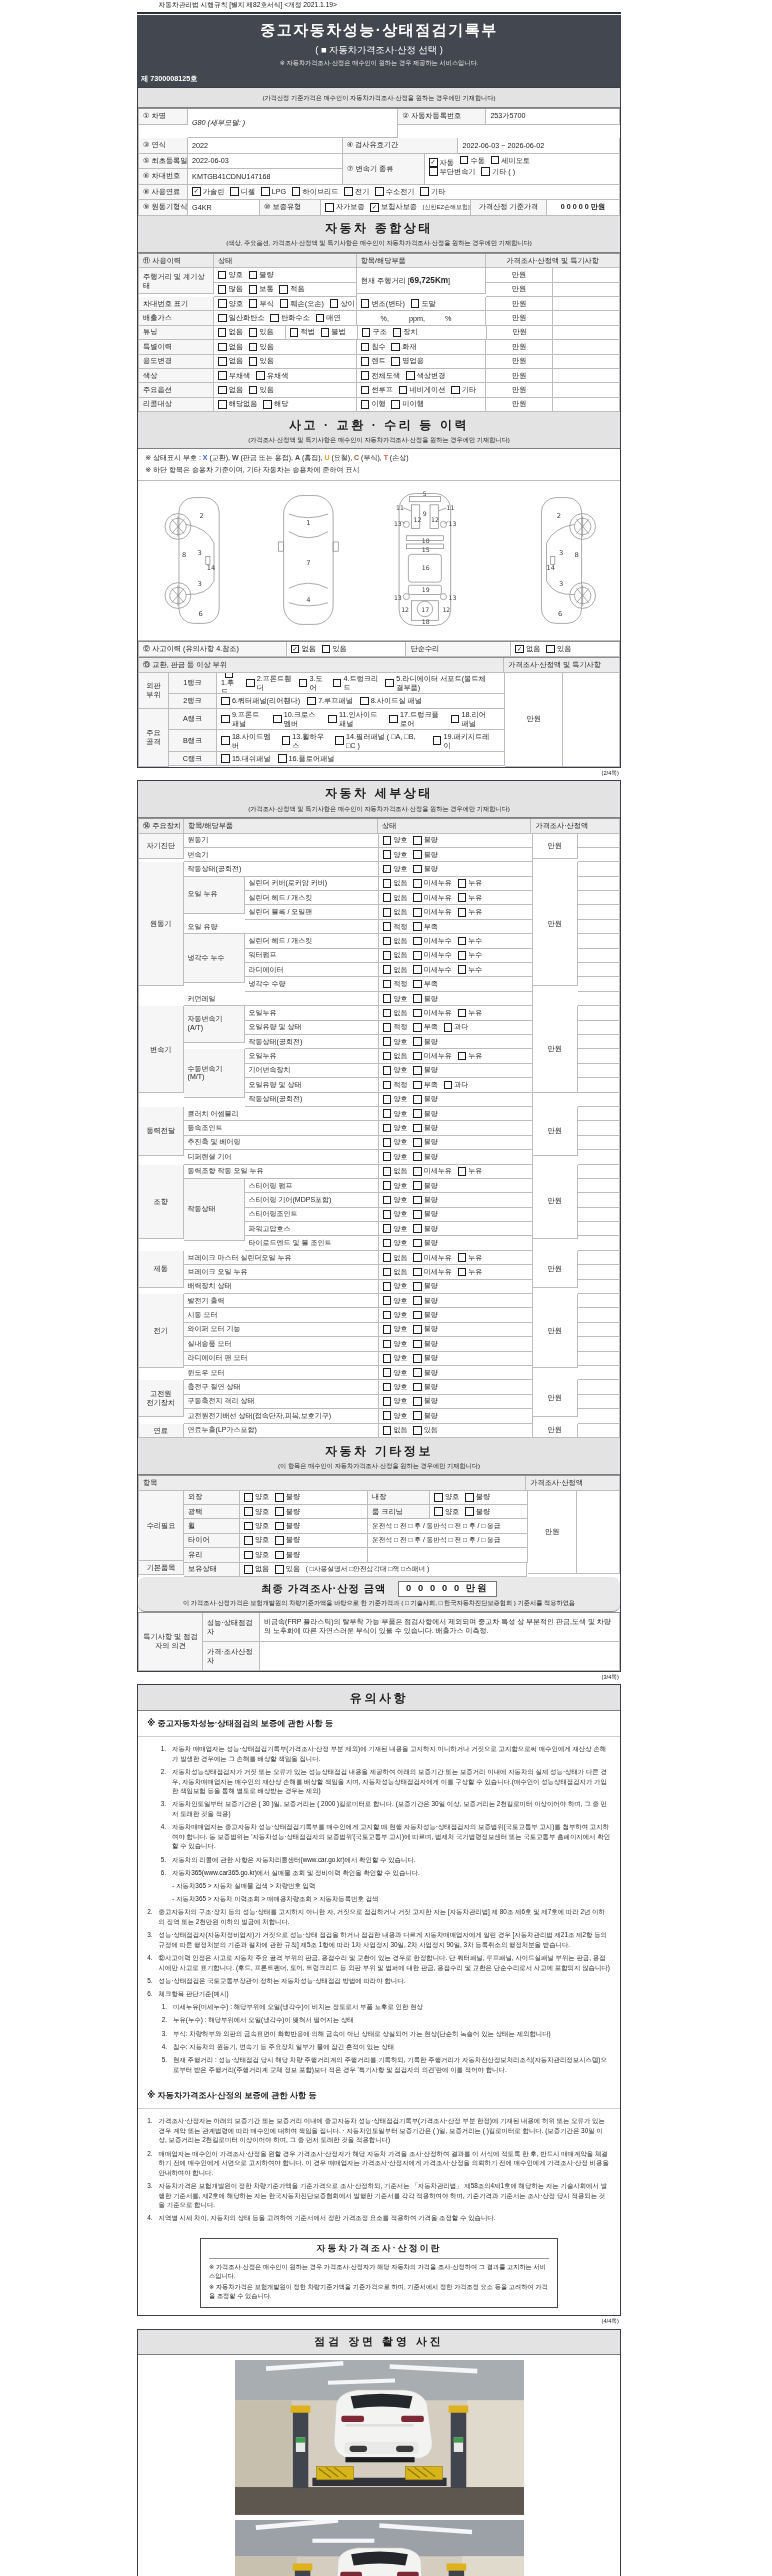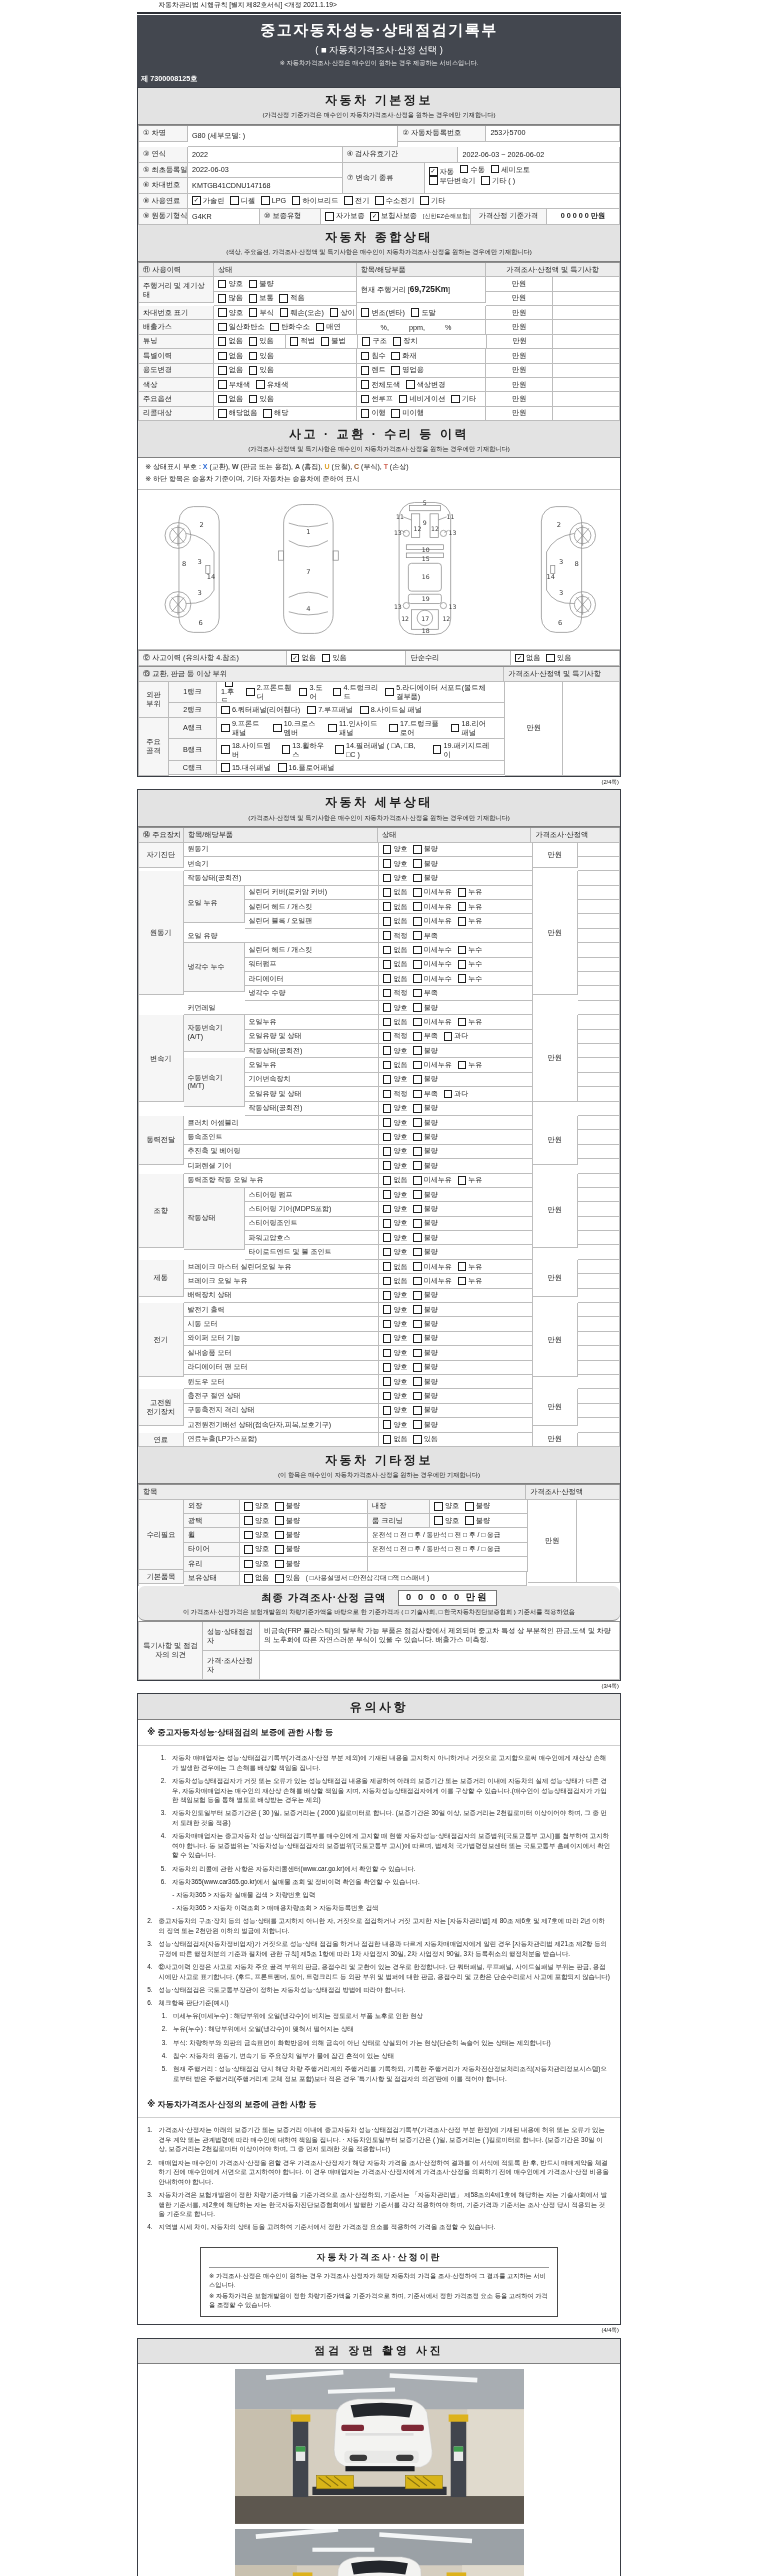--- a/index.html
+++ b/index.html
@@ -64,27 +64,26 @@
 
   <div class="dark">
     <div class="t1">중고자동차성능·상태점검기록부</div>
     <div class="t2">( ■ 자동차가격조사·산정 선택 )</div>
     <div class="t3">※ 자동차가격조사·산정은 매수인이 원하는 경우 제공하는 서비스입니다.</div>
     <div class="docno">제 7300008125호</div>
   </div>
 
   <div class="pagebox">
     <div class="band">
-      <div class="bt">자동차 기본정보</div>
       <div class="bs">(가격산정 기준가격은 매수인이 자동차가격조사·산정을 원하는 경우에만 기재합니다)</div>
     </div>
     <div id="basicTable" class="tblwrap">
         <div class="frow">
           <div class="fc lbl" style="width: 49px; height: 15.5px;">① 차명</div>
-          <div class="fc" style="width: 211px; height: 21px;">G80 (세부모델: )</div>
+          <div class="fc" style="width: 211px; height: 29px; font-style: italic;">G80 (세부모델: )</div>
           <div class="fc lbl" style="width: 88px; height: 15.5px;">② 자동차등록번호</div>
           <div class="fc" style="width: 134px; height: 15.5px;">253가5700</div>
         </div>
         <div class="frow">
           <div class="fc lbl" style="width: 49px; height: 15.5px;">③ 연식</div>
           <div class="fc" style="width: 155px; height: 15.5px;">2022</div>
           <div class="fc lbl" style="width: 116px; height: 15.5px;">④ 검사유효기간</div>
           <div class="fc" style="width: 162px; height: 15.5px;">2022-06-03 ~ 2026-06-02</div>
         </div>
         <div class="frow">

